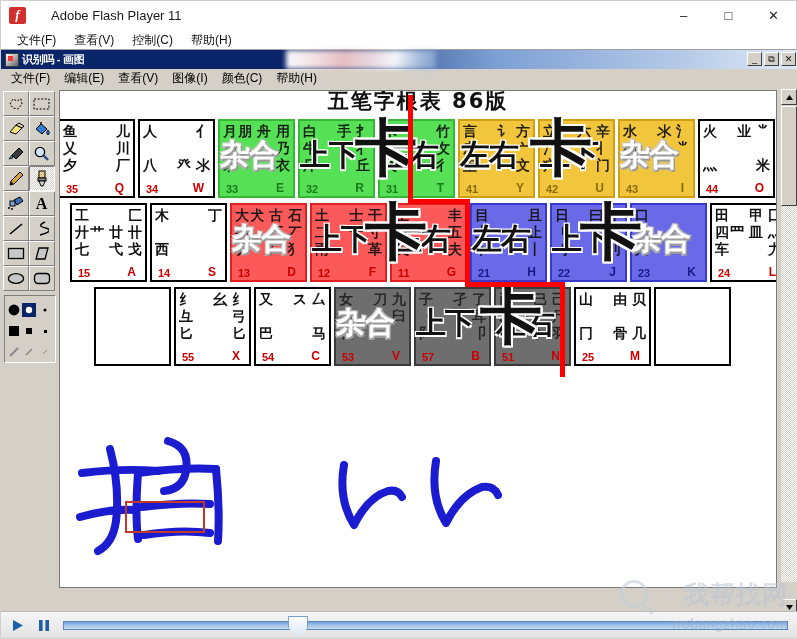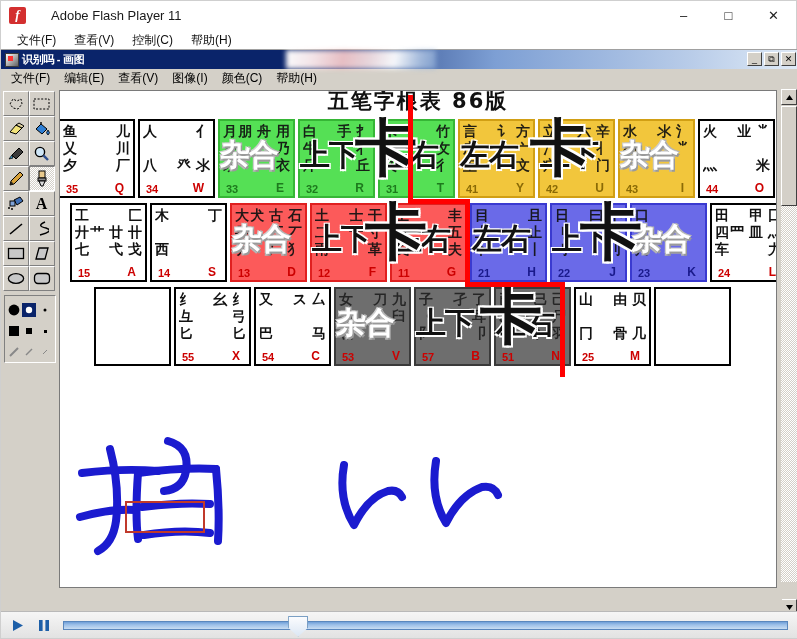--- a/index.html
+++ b/index.html
@@ -1019,14 +1019,19 @@
       <svg width="12" height="13" viewBox="0 0 12 13">
           <rect x="1" y="1" width="3.6" height="11" fill="#1d5fa8"></rect>
           <rect x="7.4" y="1" width="3.6" height="11" fill="#1d5fa8"></rect>
         </svg>
     </div>
     <div class="fpc-track">
       <div class="fpc-thumb" style="left: 31%;"></div>
     </div>
   </div>
 
+  <div class="wm">
+    <div class="wm-mag"></div>
+    <div class="wm-cn">我帮找网</div>
+    <div class="wm-en">wobangzhao.com</div>
+  </div>
 
 </div>
 
 </body></html>

